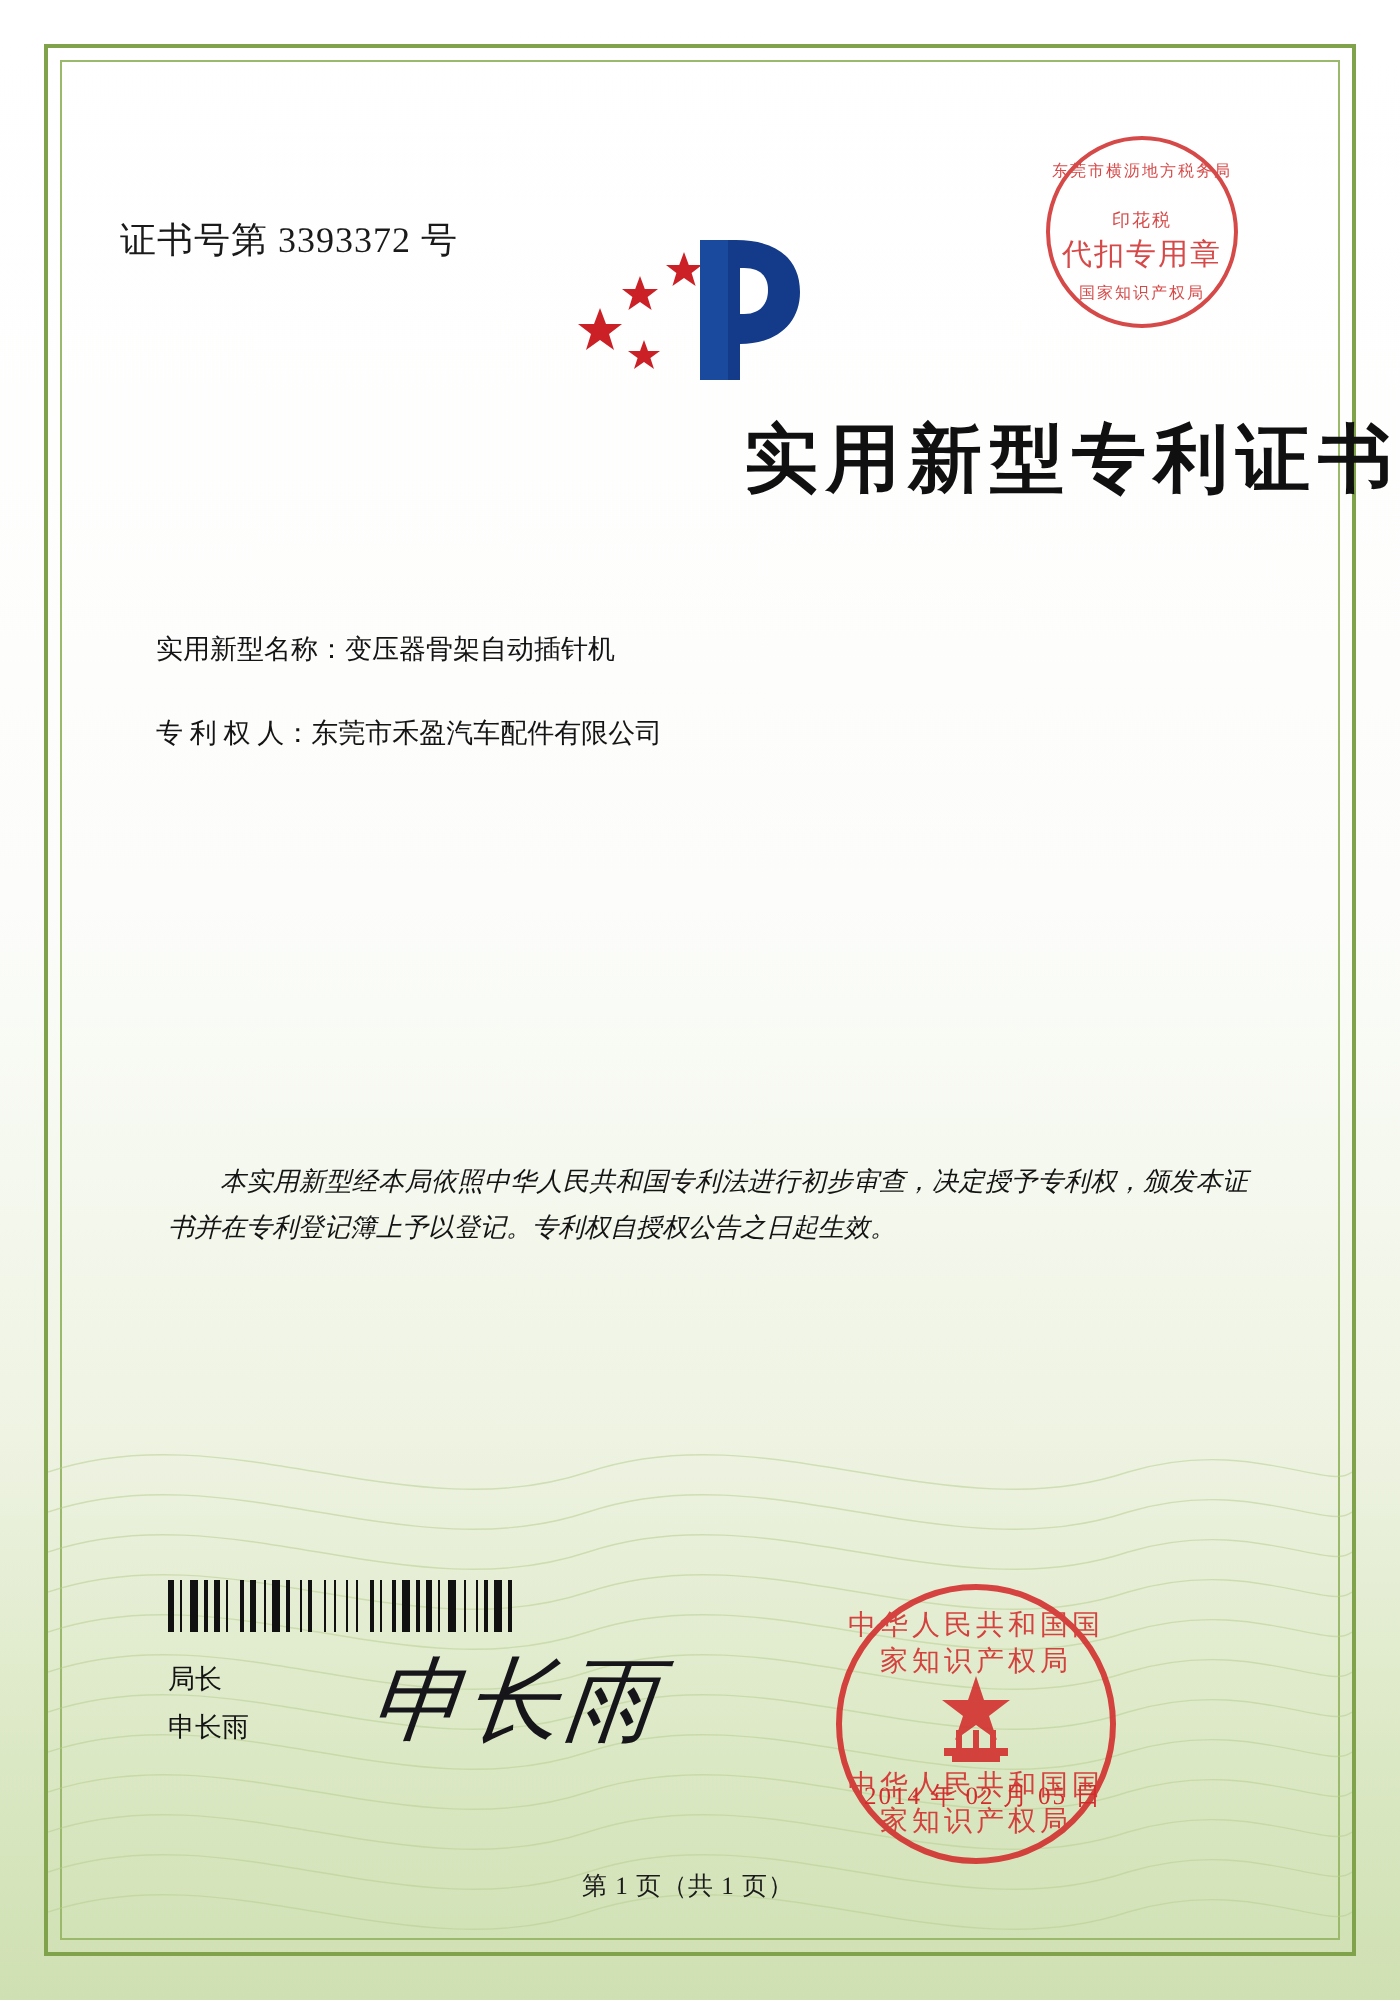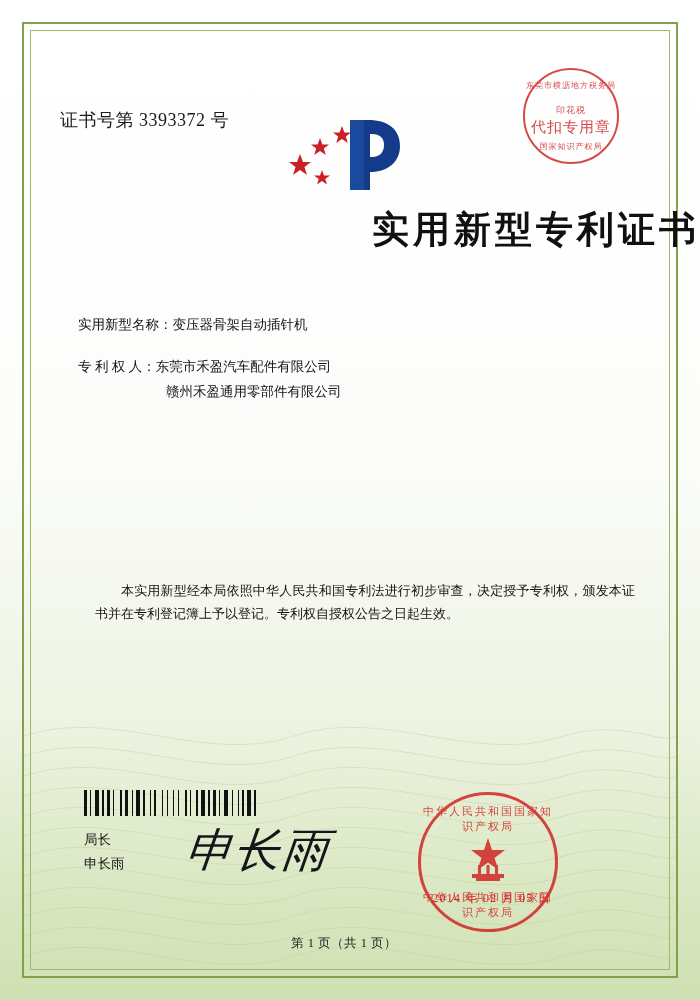--- a/index.html
+++ b/index.html
@@ -148,27 +148,28 @@
     letter-spacing: 0.6px;
   }
   .owner-line2 {
     display: block;
     margin-left: 88px;
     margin-top: 4px;
   }
 
   .paragraphs {
     position: absolute;
-    left: 95px;
+    left: 84px;
     top: 580px;
     width: 540px;
     font-size: 13px;
     color: #141414;
     line-height: 1.75;
     text-align: justify;
+    font-style: italic;
   }
   .paragraphs p {
     margin: 0 0 2px 0;
     text-indent: 26px;
   }
 
   
   .barcode {
     position: absolute;
     left: 84px;
@@ -217,21 +218,21 @@
     border-radius: 50%;
     color: #d32b2b;
     box-sizing: border-box;
     opacity: 0.88;
   }
   .seal-main .sm-top,
   .seal-main .sm-bottom {
     position: absolute;
     left: 0; right: 0;
     text-align: center;
-    font-size: 11px;
+    font-size: 14px;
     letter-spacing: 2px;
     font-family: "DejaVu Serif", serif;
   }
   .seal-main .sm-top { top: 9px; }
   .seal-main .sm-bottom { bottom: 9px; }
   .seal-star {
     position: absolute;
     left: 50%;
     top: 50%;
     transform: translate(-50%, -50%);
@@ -318,21 +319,20 @@
   </div>
 
   <div class="title">实用新型专利证书</div>
 
   <div class="fields">
     <div class="field-row">
       <span class="field-label">实用新型名称：</span><span class="field-value">变压器骨架自动插针机</span>
     </div>
     <div class="field-row">
       <span class="field-label">专 利 权 人：</span><span class="field-value">东莞市禾盈汽车配件有限公司</span>
-      <span class="owner-line2">赣州禾盈通用零部件有限公司</span>
     </div>
   </div>
 
   <div class="paragraphs">
     <p>本实用新型经本局依照中华人民共和国专利法进行初步审查，决定授予专利权，颁发本证书并在专利登记簿上予以登记。专利权自授权公告之日起生效。</p>
   </div>
 
   <div class="barcode">
       <i style="width: 3px;"></i>
       <i style="width: 1px; background: transparent;"></i>

